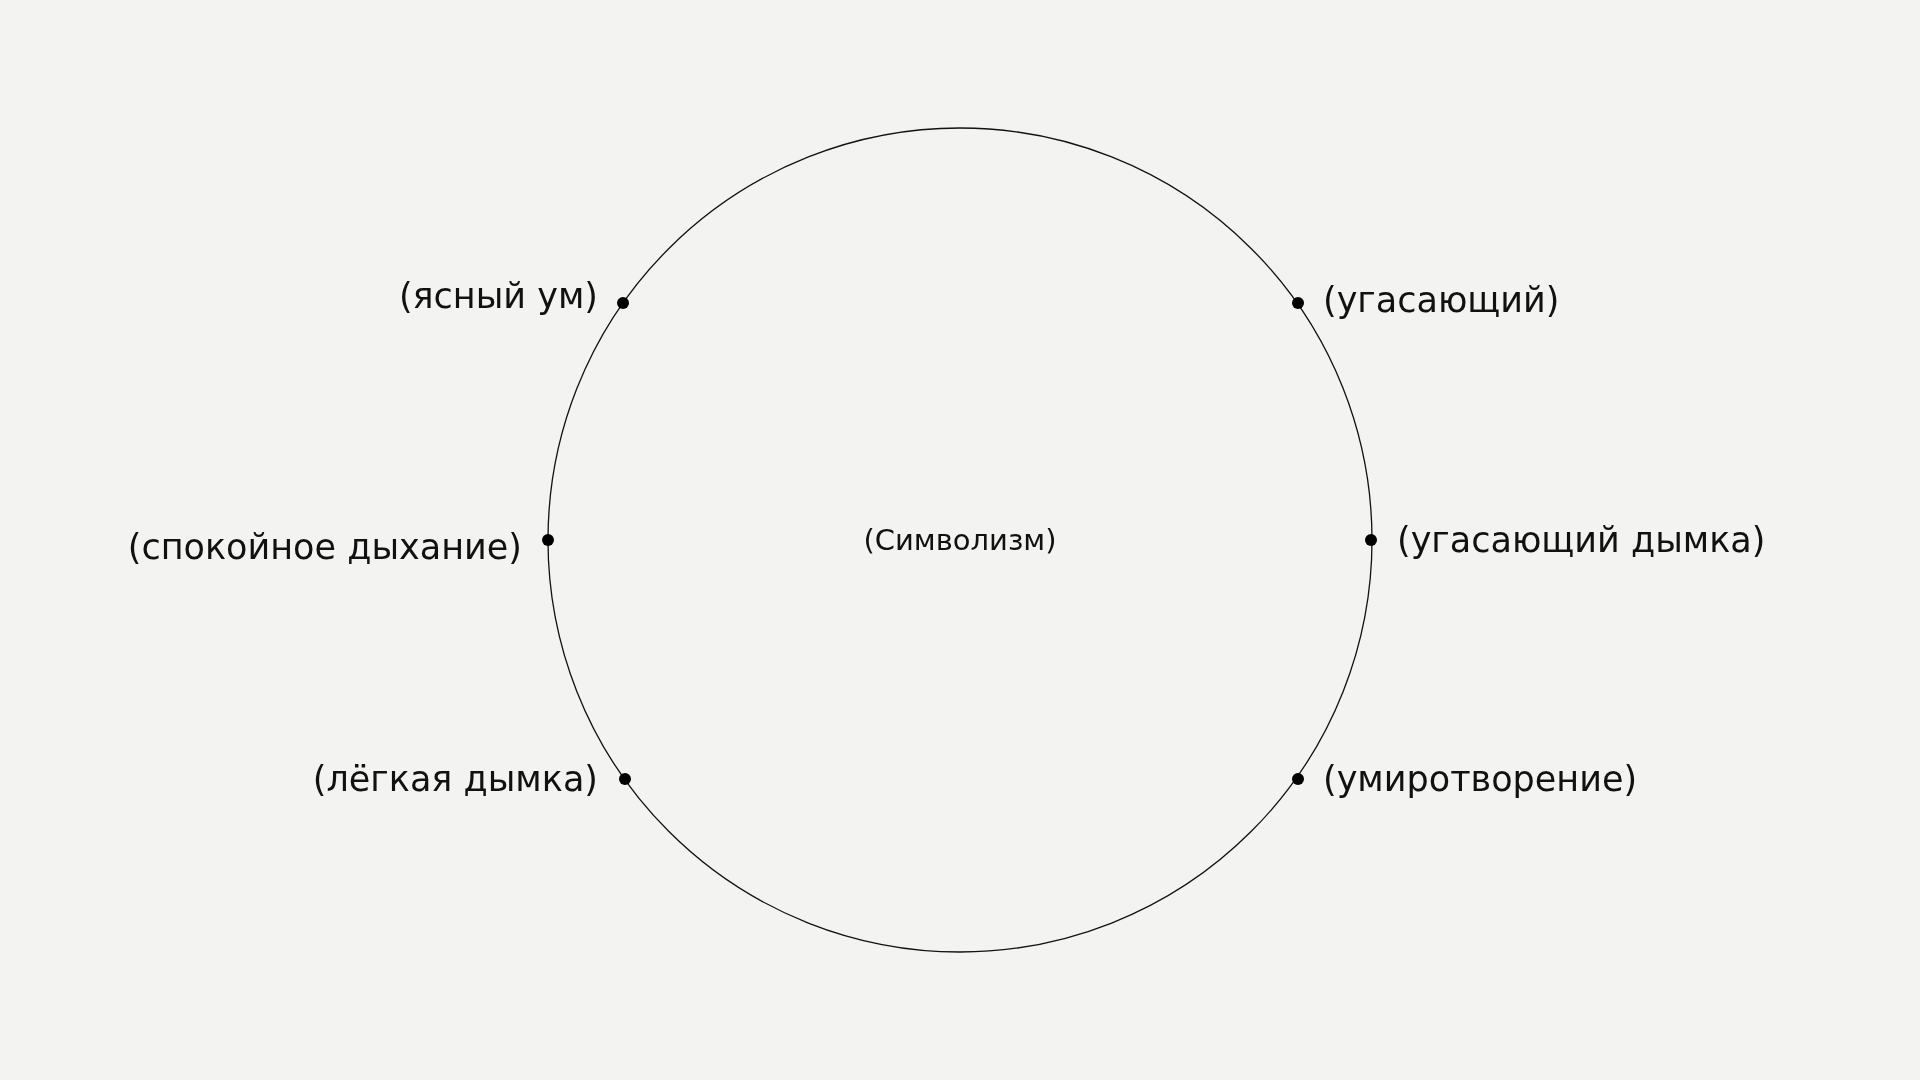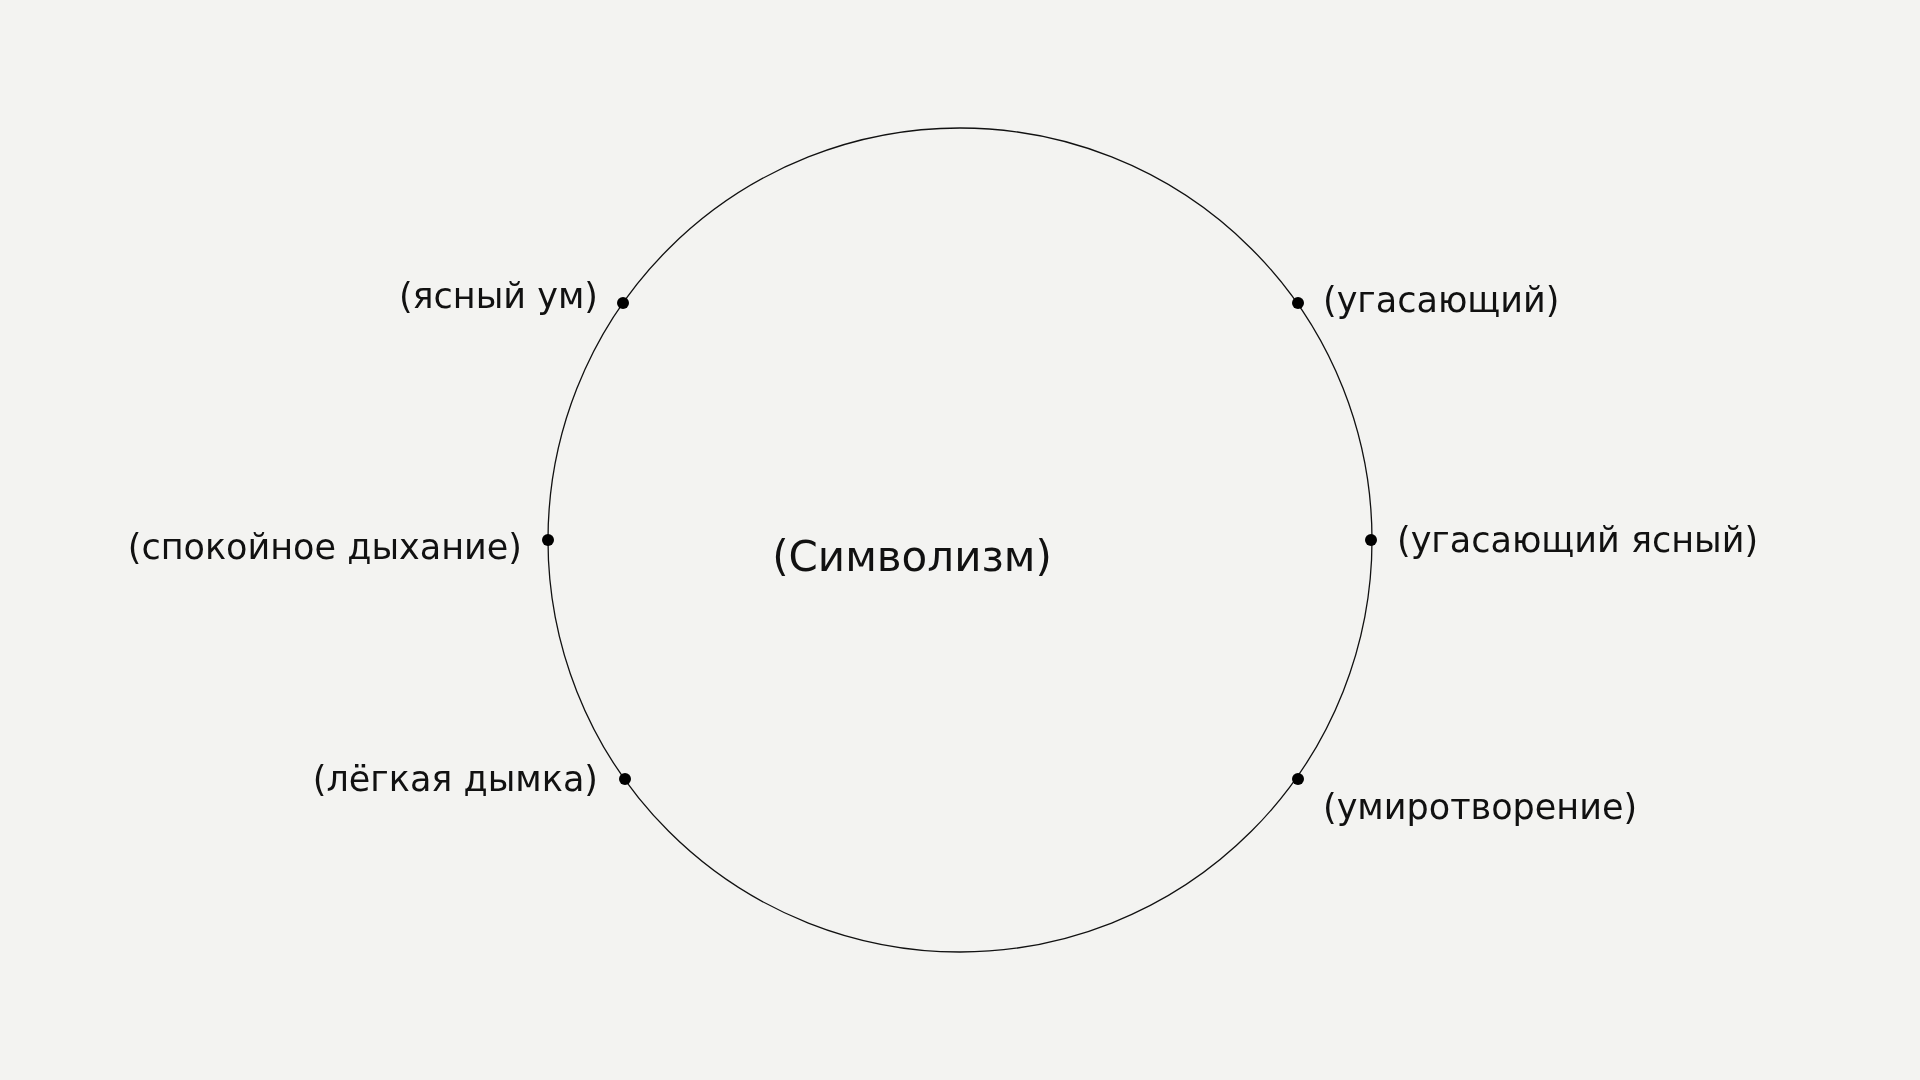--- a/index.html
+++ b/index.html
@@ -15,40 +15,39 @@
     position: absolute;
     font-size: 35px;
     line-height: 44px;
     white-space: nowrap;
     letter-spacing: 0px;
     transform: translateY(-50%);
   }
   .label.left { text-align: right; }
   .center-label {
     position: absolute;
-    left: 912px; top: 540px;
+    left: 960px; top: 540px;
     transform: translate(-50%, -50%);
-    font-size: 42px;
+    font-size: 29px;
     white-space: nowrap;
-    margin-top: 16px;
   }
 </style>
 </head>
 <body>
 
 <svg id="diagram-svg" width="1920" height="1080" viewBox="0 0 1920 1080">
   <circle cx="960" cy="540" r="412" fill="none" stroke="#111" stroke-width="1.3"></circle>
   <circle cx="623" cy="303" r="6" fill="#000"></circle>
   <circle cx="1298" cy="303" r="6" fill="#000"></circle>
   <circle cx="548" cy="540" r="6" fill="#000"></circle>
   <circle cx="1371" cy="540" r="6" fill="#000"></circle>
   <circle cx="625" cy="779" r="6" fill="#000"></circle>
   <circle cx="1298" cy="779" r="6" fill="#000"></circle>
 </svg>
 
 <div class="center-label">(Символизм)</div>
 
 <div class="label left" style="right:1322px; top:296px;">(ясный ум)</div>
 <div class="label" style="left:1323px; top:300px;">(угасающий)</div>
 <div class="label left" style="right:1398px; top:540px;margin-top:7px;">(спокойное дыхание)</div>
-<div class="label" style="left:1397px; top:540px;">(угасающий ясный)</div>
+<div class="label" style="left:1397px; top:540px;">(угасающий дымка)</div>
 <div class="label left" style="right:1322px; top:779px;">(лёгкая дымка)</div>
-<div class="label" style="left:1323px; top:779px;margin-top:28px;">(умиротворение)</div>
+<div class="label" style="left:1323px; top:779px;">(умиротворение)</div>
 
 </body></html>

